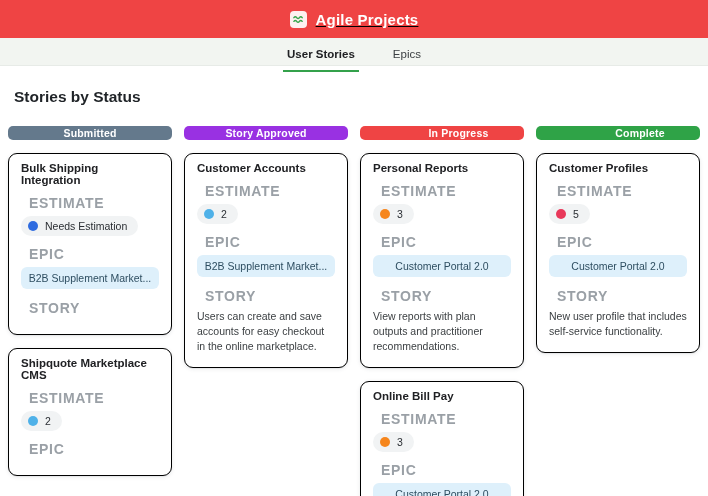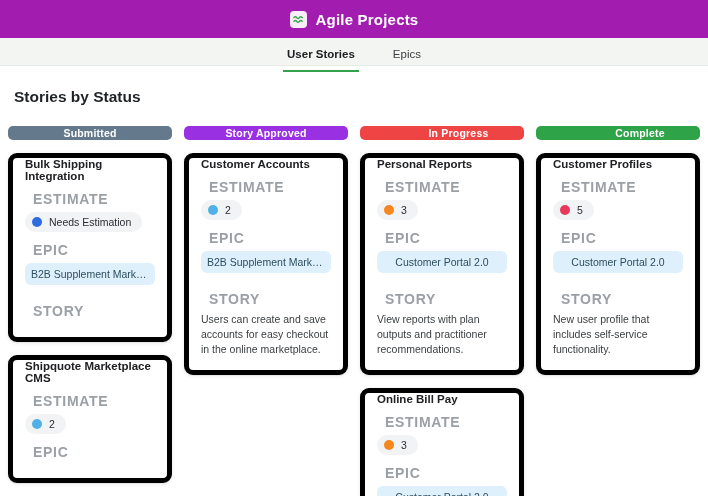--- a/index.html
+++ b/index.html
@@ -1,52 +1,52 @@
 <!DOCTYPE html>
 <html><head>
 <meta charset="utf-8">
 <style>
   * { margin:0; padding:0; box-sizing:border-box; }
   html,body { width:708px; height:496px; overflow:hidden; background:#ffffff;
               font-family:"Liberation Sans", sans-serif; }
 
   
-  .appbar { height:38px; background:#a21caf; display:flex; align-items:center; justify-content:center; gap:9px; }
+  .appbar { height:38px; background:#ef4444; display:flex; align-items:center; justify-content:center; gap:9px;text-decoration:underline; }
   .app-icon { width:17px; height:17px; border-radius:4px; background:rgba(255,255,255,0.92);
               display:flex; align-items:center; justify-content:center; }
   .appbar-title { color:#ffffff; font-size:15px; font-weight:bold; letter-spacing:0.2px; }
 
   
   .tabstrip { height:28px; background:#F2F5F1; border-bottom:1px solid #E7EBE7;
               display:flex; align-items:stretch; justify-content:center; gap:30px; }
   .tab { display:flex; align-items:center; font-size:11.5px; color:#3C4043;
          padding:16px 4px; border-bottom:2px solid transparent; cursor:pointer; }
   .tab.active { color:#202124; font-weight:bold; border-bottom-color:#34A14B; }
 
   
   .page { padding:14px 8px 0 8px; }
   .page-title { font-size:15.5px; font-weight:bold; color:#1F2327; margin:8px 0 20px 6px; }
 
   .board { display:flex; gap:12px; align-items:flex-start; }
   .column { width:164px; flex:0 0 164px; display:flex; flex-direction:column; gap:13px; }
   .col-header { height:14px; border-radius:5px; display:flex; align-items:center; justify-content:center;
                 color:#ffffff; font-size:10.5px; font-weight:bold; letter-spacing:0.2px; }
 
-  .card { background:#ffffff; border:5px solid #000000; border-radius:9px;
+  .card { background:#ffffff; border:1px solid #000000; border-radius:9px;
           box-shadow:0 1px 4px rgba(40,50,60,0.10), 0 1px 1px rgba(40,50,60,0.06);
-          padding:0 12px 13px 12px; }
+          padding:8px 12px 13px 12px; }
   .card-title { font-size:11.5px; font-weight:bold; color:#202124; margin-bottom:9px; }
   .field-label { font-size:14px; font-weight:bold; color:#9AA0A6; letter-spacing:0.7px; margin:0 0 5px 8px; }
 
   .estimate-pill { display:inline-flex; align-items:center; gap:7px; background:#F1F3F4;
                    border-radius:10px; padding:4px 11px 4px 7px; margin-bottom:10px; }
   .dot { width:10px; height:10px; border-radius:50%; flex:0 0 10px; }
   .estimate-text { font-size:10.5px; color:#2A2E33; }
 
-  .epic-pill { background:#DEF0FB; border-radius:6px; padding:5px 6px; margin-bottom:18px;
+  .epic-pill { background:#DEF0FB; border-radius:6px; padding:5px 6px; margin-bottom:11px;
                font-size:10.5px; color:#2E4E61; text-align:center; white-space:nowrap;
                overflow:hidden; text-overflow:ellipsis; }
 
   .story-text { font-size:10.5px; color:#3C4043; line-height:1.44; }
 </style>
 </head>
 <body>
 
 <div class="appbar">
   <span class="app-icon">

